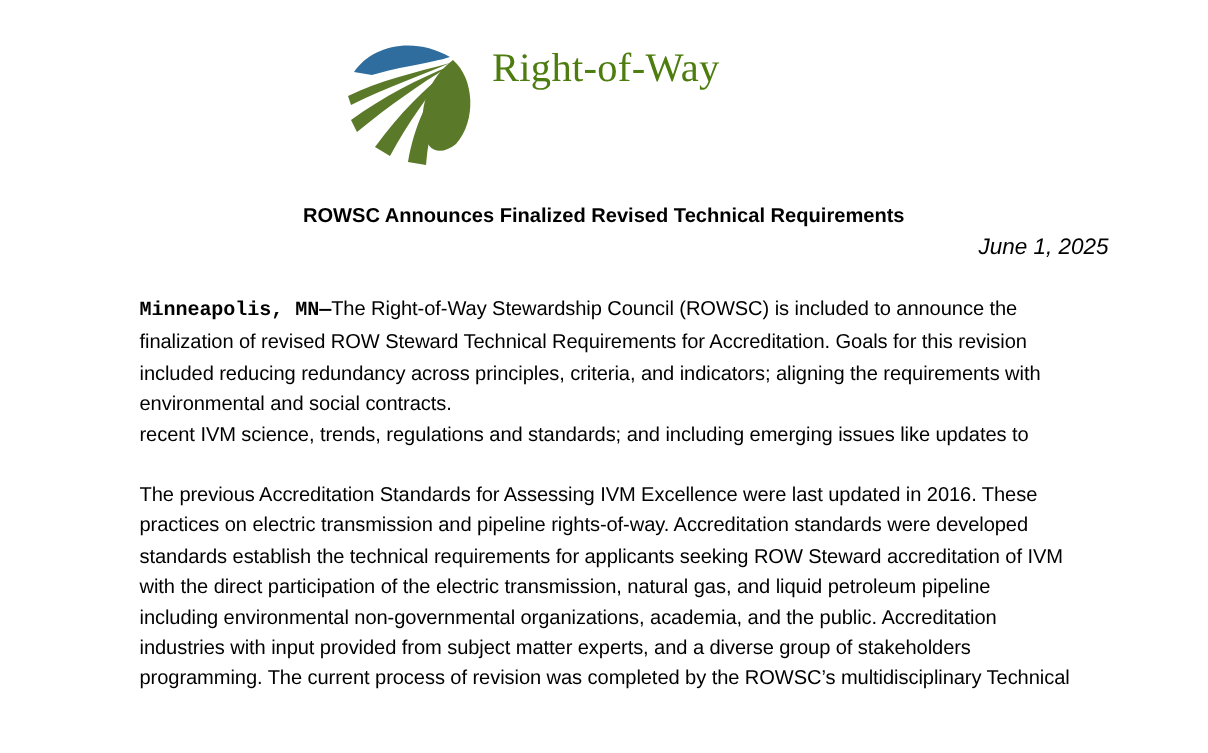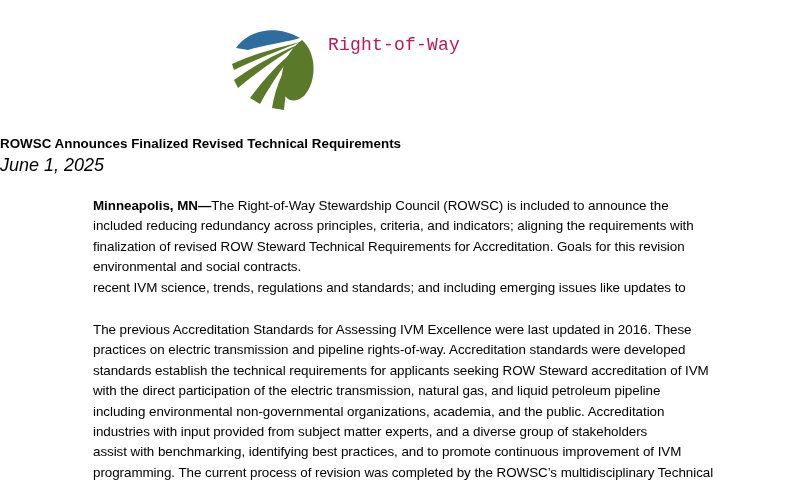--- a/index.html
+++ b/index.html
@@ -26,60 +26,61 @@
       position: absolute;
       left: 0;
       top: 0;
       width: 90px;
       height: 86px;
     }
     .logo-text {
       position: absolute;
       left: 100px;
       top: 4px;
-      color: #be185d;
-      font-family: Liberation Mono, monospace;
-      font-size: 18px;
+      color: #4d7c0f;
+      font-family: Liberation Serif, serif;
+      font-size: 27px;
       line-height: 35px;
       letter-spacing: 0.2px;
       white-space: nowrap;
     }
     .logo-text div { display: block; }
     .headline {
       position: absolute;
       left: 0;
       width: 805px;
       top: 135px;
+      text-align: center;
       font-weight: bold;
       font-size: 13.4px;
       line-height: 18px;
     }
     .date {
       position: absolute;
       left: 0;
       width: 739px;
       top: 156px;
-      text-align: left;
+      text-align: right;
       font-style: italic;
-      font-size: 18px;
+      font-size: 15px;
       line-height: 18px;
     }
     .para {
       position: absolute;
       left: 93px;
       width: 640px;
       font-size: 13.4px;
       line-height: 20.4px;
       margin: 0;
       letter-spacing: -0.05px;
     }
     .para .line { display: block; white-space: nowrap; }
     .p1 { top: 196px; }
     .p2 { top: 320px; }
-    .dateline { font-weight: bold; }
+    .dateline { font-weight: bold; font-family: Liberation Mono, monospace; }
   </style>
 </head>
 <body>
 
 <div class="logo">
   <svg class="logo-mark" viewBox="0 0 90 86" xmlns="http://www.w3.org/2000/svg">
 
     <path d="M8,24 C20,6 48,0 72,14 C60,18 40,20 20,26 Z" fill="#2e6d9e"></path>
 
     <path d="M74,16 C88,28 90,56 76,72 C66,80 56,78 54,62 C52,46 58,28 74,16 Z" fill="#5a7a2a"></path>
@@ -92,28 +93,27 @@
   <div class="logo-text">
     <div>Right-of-Way</div>
   </div>
 </div>
 
 <div class="headline">ROWSC Announces Finalized Revised Technical Requirements</div>
 <div class="date">June 1, 2025</div>
 
 <p class="para p1">
   <span class="line"><span class="dateline">Minneapolis, MN—</span><span>The Right-of-Way Stewardship Council (ROWSC) is included to announce the</span></span>
+  <span class="line">finalization of revised ROW Steward Technical Requirements for Accreditation. Goals for this revision</span>
   <span class="line">included reducing redundancy across principles, criteria, and indicators; aligning the requirements with</span>
-  <span class="line">finalization of revised ROW Steward Technical Requirements for Accreditation. Goals for this revision</span>
   <span class="line">environmental and social contracts.</span>
   <span class="line">recent IVM science, trends, regulations and standards; and including emerging issues like updates to</span>
 </p>
 
 <p class="para p2">
   <span class="line">The previous Accreditation Standards for Assessing IVM Excellence were last updated in 2016.  These</span>
   <span class="line">practices on electric transmission and pipeline rights-of-way. Accreditation standards were developed</span>
   <span class="line">standards establish the technical requirements for applicants seeking ROW Steward accreditation of IVM</span>
   <span class="line">with the direct participation of the electric transmission, natural gas, and liquid petroleum pipeline</span>
   <span class="line">including environmental non-governmental organizations, academia, and the public.  Accreditation</span>
   <span class="line">industries with input provided from subject matter experts, and a diverse group of stakeholders</span>
-  <span class="line">assist with benchmarking, identifying best practices, and to promote continuous improvement of IVM</span>
   <span class="line">programming. The current process of revision was completed by the ROWSC’s multidisciplinary Technical</span>
 </p>
 
 </body></html>

